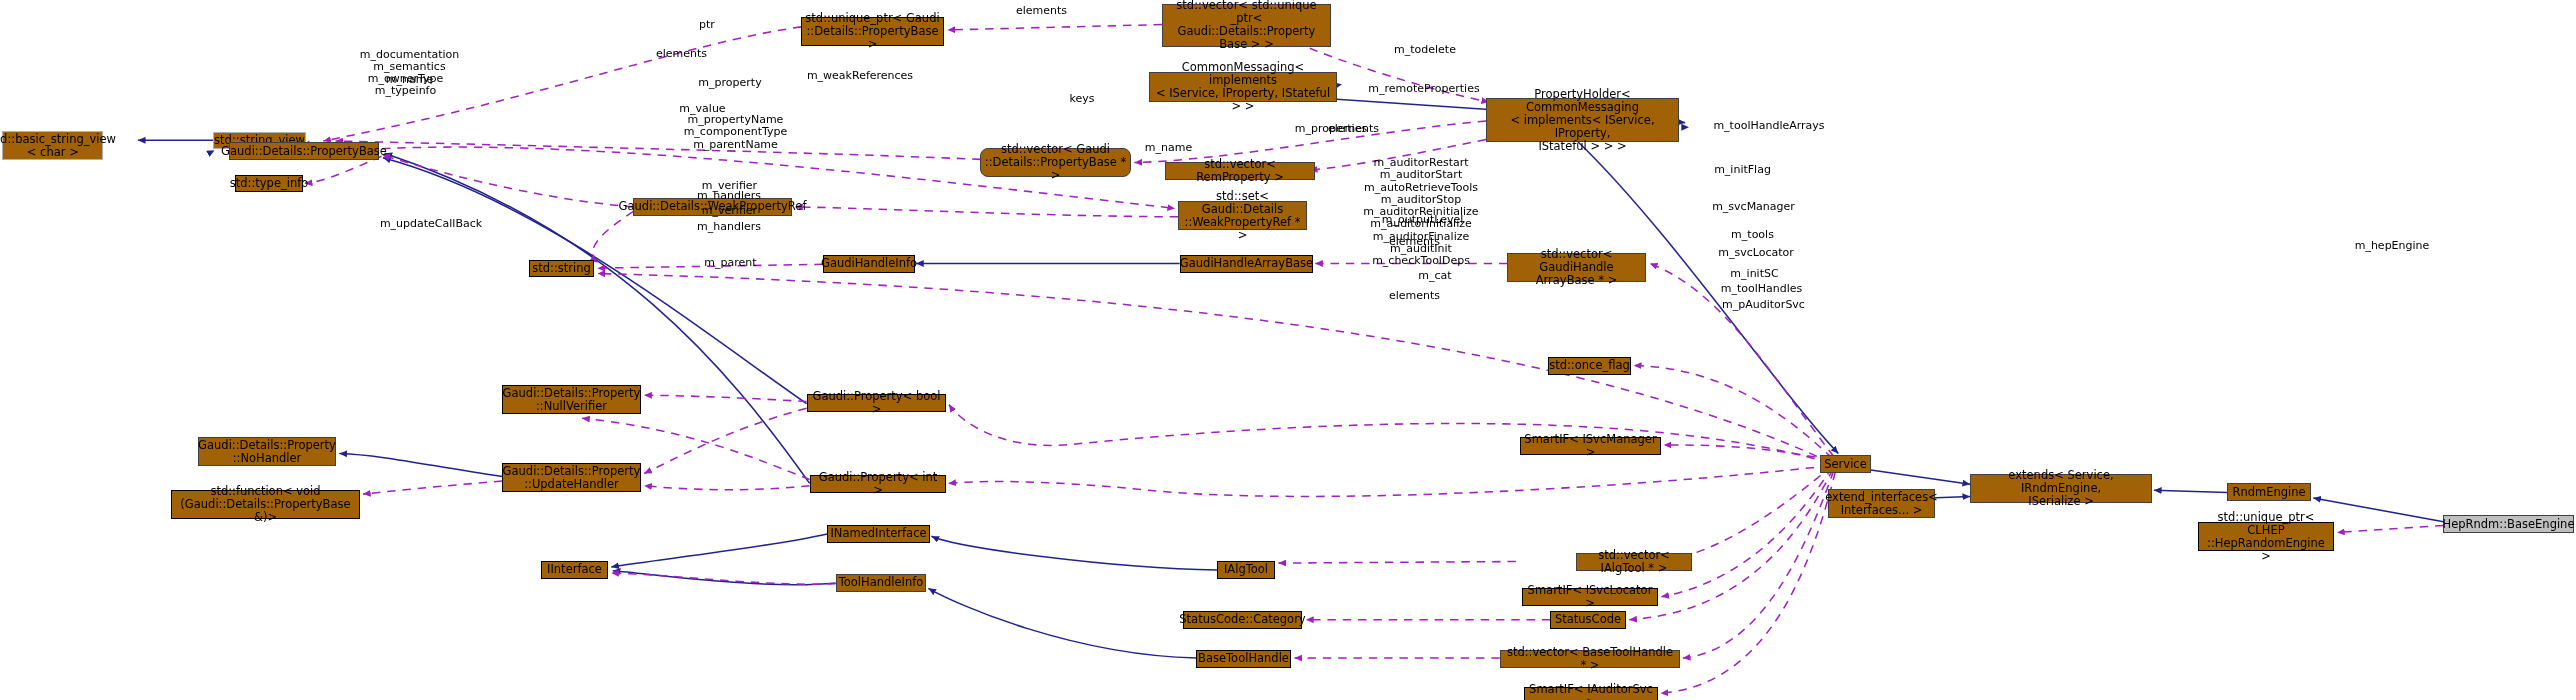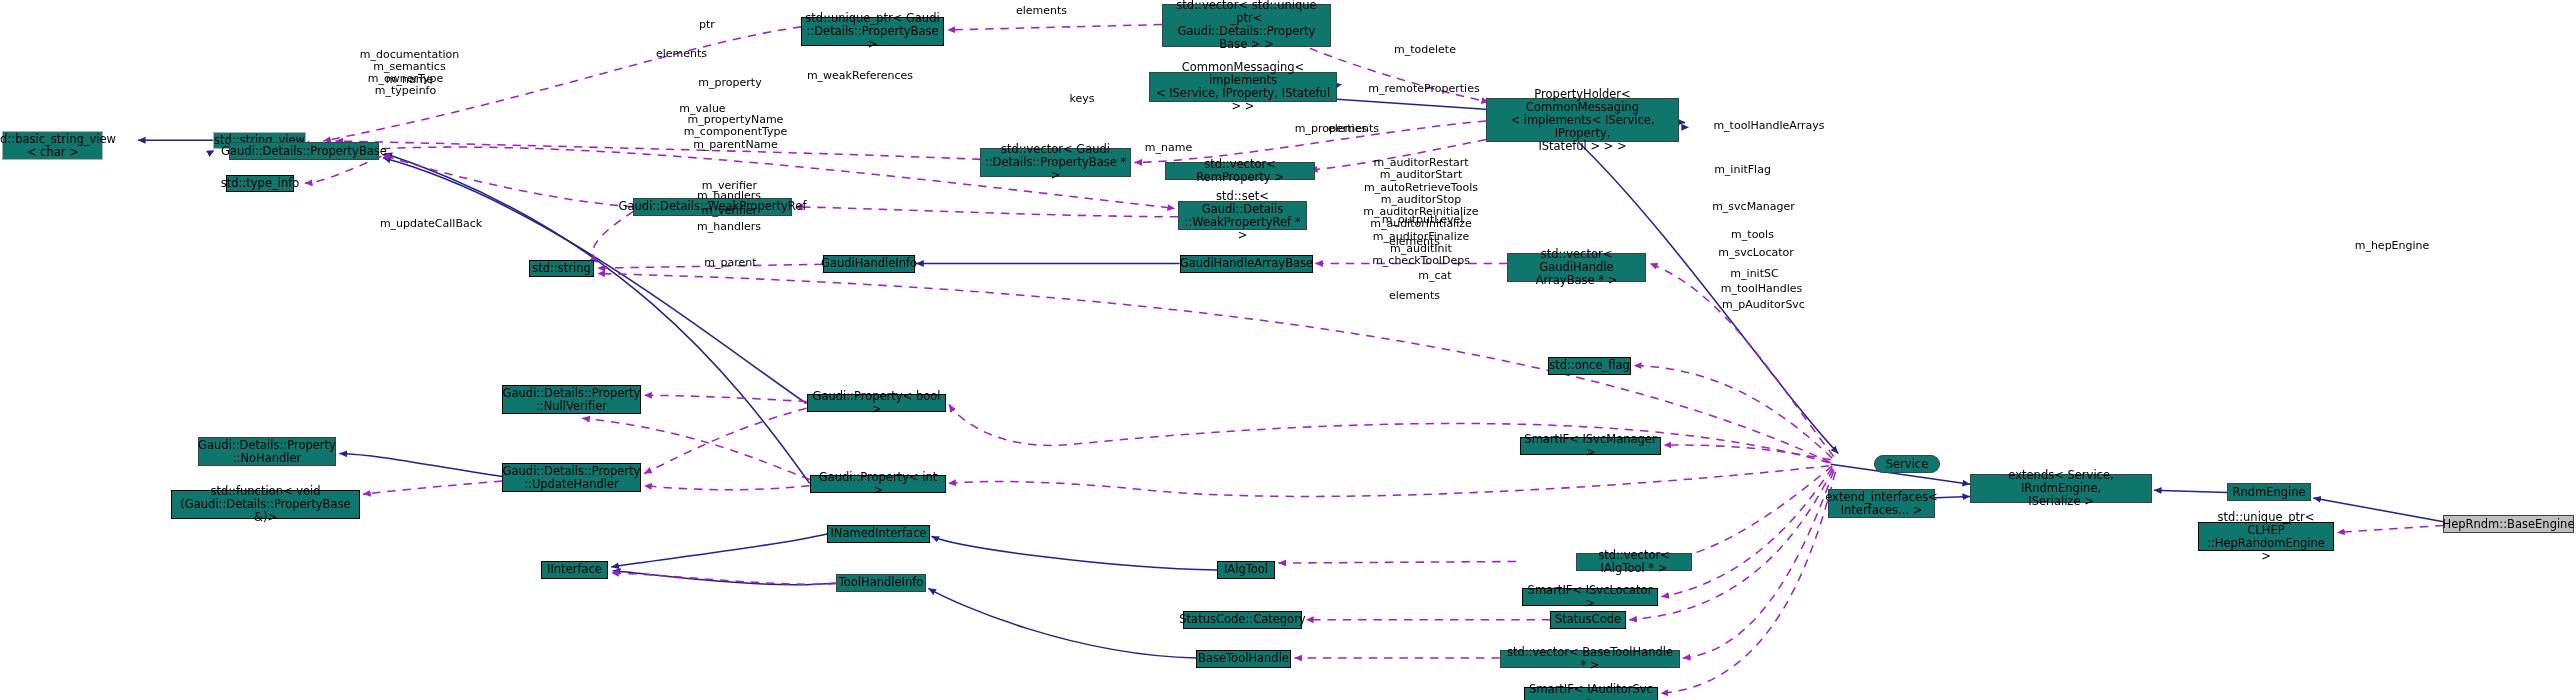--- a/index.html
+++ b/index.html
@@ -23,21 +23,21 @@
     height: 701px;
     pointer-events: none;
   }
   .node {
     position: absolute;
     box-sizing: border-box;
     display: flex;
     align-items: center;
     justify-content: center;
     text-align: center;
-    background: #0f766e;
+    background: #a16207;
     font-size: 11.5px;
     line-height: 13px;
     color: #000000;
     white-space: pre-line;
     padding: 0.8px 3.1px;
     z-index: 3;
   }
   
   .node.b-grey   { border: 0.8px solid #b0b0b0; }
   .node.b-dark   { border: 0.8px solid #000000; }
@@ -164,30 +164,30 @@
       <path d="M2396,616 C2360,760 2300,895 2168,905"></path>
 
       <path d="M3190,686 L3051,695"></path>
     </g>
   </svg>
 
   <div id="nodes-host">
       <div class="node b-grey" style="left: 2.3px; top: 131px; width: 101px; height: 29px;">std::basic_string_view
 &lt; char &gt;</div>
       <div class="node b-grey" style="left: 213px; top: 132px; width: 93px; height: 17px;">std::string_view</div>
-      <div class="node b-dark" style="left: 226px; top: 175px; width: 68px; height: 17px;">std::type_info</div>
+      <div class="node b-dark" style="left: 235px; top: 175px; width: 68px; height: 17px;">std::type_info</div>
       <div class="node b-thick" style="left: 229px; top: 142px; width: 150px; height: 18.4px;">Gaudi::Details::PropertyBase</div>
       <div class="node b-dark" style="left: 801px; top: 17px; width: 143px; height: 29px;">std::unique_ptr&lt; Gaudi
 ::Details::PropertyBase &gt;</div>
       <div class="node b-thick" style="left: 1162px; top: 3.8px; width: 169px; height: 43px;">std::vector&lt; std::unique
 _ptr&lt; Gaudi::Details::Property
 Base &gt; &gt;</div>
       <div class="node b-thick" style="left: 1149px; top: 72px; width: 188px; height: 30px;">CommonMessaging&lt; implements
 &lt; IService, IProperty, IStateful &gt; &gt;</div>
-      <div class="node b-thick" style="left: 980px; top: 148px; width: 151px; height: 29px;">std::vector&lt; Gaudi
+      <div class="node b-thick" style="left: 980px; top: 148px; width: 151px; height: 29px; border-radius: 8px;">std::vector&lt; Gaudi
 ::Details::PropertyBase * &gt;</div>
       <div class="node b-thick" style="left: 1486px; top: 98px; width: 193px; height: 44px;">PropertyHolder&lt; CommonMessaging
 &lt; implements&lt; IService, IProperty,
 IStateful &gt; &gt; &gt;</div>
       <div class="node b-thick" style="left: 1165px; top: 162px; width: 150px; height: 18.4px;">std::vector&lt; RemProperty &gt;</div>
       <div class="node b-thick" style="left: 1178px; top: 201px; width: 129px; height: 29px;">std::set&lt; Gaudi::Details
 ::WeakPropertyRef * &gt;</div>
       <div class="node b-thick" style="left: 633px; top: 198px; width: 159px; height: 17.6px;">Gaudi::Details::WeakPropertyRef</div>
       <div class="node b-dark" style="left: 529px; top: 260px; width: 65px; height: 17px;">std::string</div>
       <div class="node b-dark" style="left: 823px; top: 255px; width: 92px; height: 17.6px;">GaudiHandleInfo</div>
@@ -210,21 +210,21 @@
       <div class="node b-dark" style="left: 1217px; top: 561px; width: 58px; height: 17.6px;">IAlgTool</div>
       <div class="node b-thick" style="left: 1576px; top: 553px; width: 116px; height: 17.6px;">std::vector&lt; IAlgTool * &gt;</div>
       <div class="node b-dark" style="left: 1522px; top: 588px; width: 136px; height: 17.6px;">SmartIF&lt; ISvcLocator &gt;</div>
       <div class="node b-dark" style="left: 1183px; top: 611px; width: 119px; height: 17.6px;">StatusCode::Category</div>
       <div class="node b-dark" style="left: 1550px; top: 611px; width: 76px; height: 17.6px;">StatusCode</div>
       <div class="node b-dark" style="left: 1196px; top: 650px; width: 95px; height: 17.6px;">BaseToolHandle</div>
       <div class="node b-thick" style="left: 1500px; top: 650px; width: 180px; height: 17.6px;">std::vector&lt; BaseToolHandle * &gt;</div>
       <div class="node b-dark" style="left: 1524px; top: 687px; width: 134px; height: 17.6px;">SmartIF&lt; IAuditorSvc &gt;</div>
       <div class="node b-dark" style="left: 1548px; top: 357px; width: 83px; height: 17.6px;">std::once_flag</div>
       <div class="node b-dark" style="left: 1520px; top: 437px; width: 141px; height: 17.6px;">SmartIF&lt; ISvcManager &gt;</div>
-      <div class="node b-thick" style="left: 1874px; top: 455px; width: 66px; height: 18.4px; border-radius: 9px;">Service</div>
+      <div class="node b-thick" style="left: 1820px; top: 455px; width: 51px; height: 18.4px;">Service</div>
       <div class="node b-thick" style="left: 1828px; top: 489px; width: 107px; height: 29px;">extend_interfaces&lt;
 Interfaces... &gt;</div>
       <div class="node b-thick" style="left: 1970px; top: 474px; width: 182px; height: 29px;">extends&lt; Service, IRndmEngine,
 ISerialize &gt;</div>
       <div class="node b-thick" style="left: 2227px; top: 483px; width: 84px; height: 18.4px;">RndmEngine</div>
       <div class="node b-dark" style="left: 2198px; top: 522px; width: 136px; height: 29px;">std::unique_ptr&lt; CLHEP
 ::HepRandomEngine &gt;</div>
       <div class="node b-cur" style="left: 2443px; top: 515px; width: 131px; height: 18.4px;">HepRndm::BaseEngine</div>
     </div>
   <div id="labels-host">

